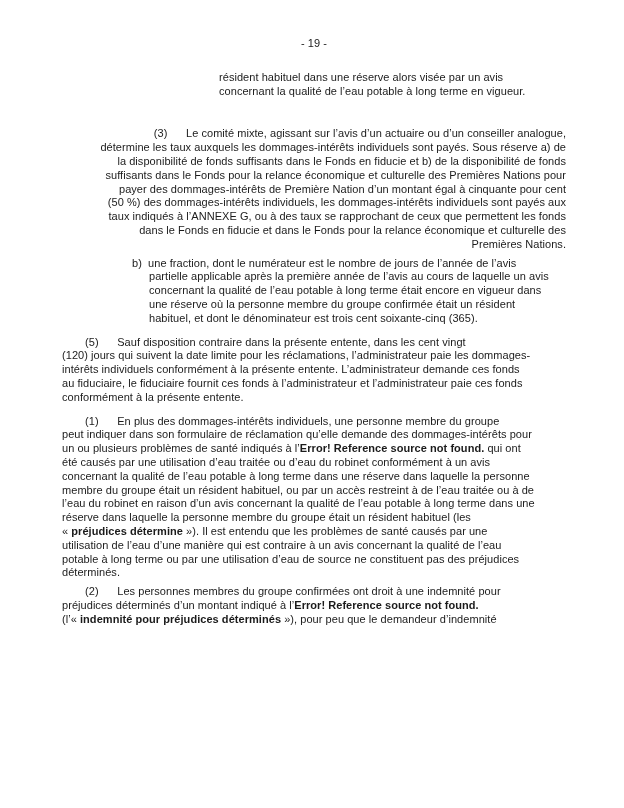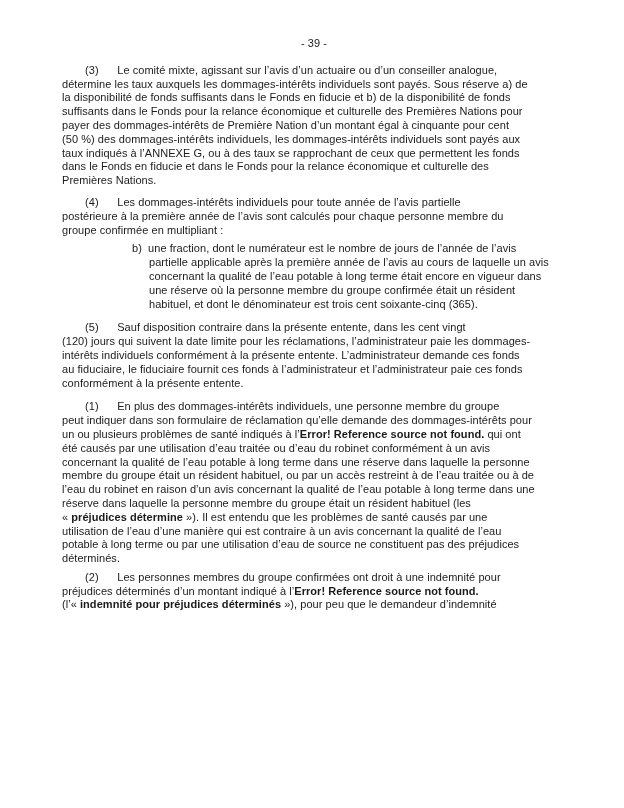--- a/index.html
+++ b/index.html
@@ -17,49 +17,48 @@
     line-height: 13.8px;
     color: #1b1b1b;
     letter-spacing: 0.05px;
   }
   .blk { margin: 0; white-space: pre; }
   .b { font-weight: bold; }
   .page-num { text-align: center; }
   .intro { margin-top: 20px; margin-left: 157px; }
   .para { text-indent: 23px; }
   .item { margin-left: 87px; text-indent: -17px; }
-  #p3 { margin-top: 13px; }
+  #p3 { margin-top: 29px; text-align: right; }
   #p4 { margin-top: 8px; }
   #item-a { margin-top: 14px; }
   #item-b { margin-top: 5px; }
   #p5 { margin-top: 10px; }
   #h802 { margin-top: 8px; }
   #p1 { margin-top: 10px; }
   #p2 { margin-top: 5px; }
 </style>
 </head>
 <body>
 
 <div class="page">
-  <div class="blk page-num">- 39 -</div>
+  <div class="blk page-num">- 19 -</div>
 
+  <div class="blk intro"><span>résident habituel dans une réserve alors visée par un avis
+concernant la qualité de l’eau potable à long terme en vigueur.</span></div>
 
   <div class="blk para" id="p3"><span>(3)&nbsp;&nbsp;&nbsp;&nbsp;&nbsp;&nbsp;Le comité mixte, agissant sur l’avis d’un actuaire ou d’un conseiller analogue,
 détermine les taux auxquels les dommages-intérêts individuels sont payés. Sous réserve a) de
 la disponibilité de fonds suffisants dans le Fonds en fiducie et b) de la disponibilité de fonds
 suffisants dans le Fonds pour la relance économique et culturelle des Premières Nations pour
 payer des dommages-intérêts de Première Nation d’un montant égal à cinquante pour cent
 (50 %) des dommages-intérêts individuels, les dommages-intérêts individuels sont payés aux
 taux indiqués à l’ANNEXE G, ou à des taux se rapprochant de ceux que permettent les fonds
 dans le Fonds en fiducie et dans le Fonds pour la relance économique et culturelle des
 Premières Nations.</span></div>
 
-  <div class="blk para" id="p4"><span>(4)&nbsp;&nbsp;&nbsp;&nbsp;&nbsp;&nbsp;Les dommages-intérêts individuels pour toute année de l’avis partielle
-postérieure à la première année de l’avis sont calculés pour chaque personne membre du
-groupe confirmée en multipliant :</span></div>
 
 
   <div class="blk item" id="item-b"><span>b)&nbsp;&nbsp;une fraction, dont le numérateur est le nombre de jours de l’année de l’avis
 partielle applicable après la première année de l’avis au cours de laquelle un avis
 concernant la qualité de l’eau potable à long terme était encore en vigueur dans
 une réserve où la personne membre du groupe confirmée était un résident
 habituel, et dont le dénominateur est trois cent soixante-cinq (365).</span></div>
 
   <div class="blk para" id="p5"><span>(5)&nbsp;&nbsp;&nbsp;&nbsp;&nbsp;&nbsp;Sauf disposition contraire dans la présente entente, dans les cent vingt
 (120) jours qui suivent la date limite pour les réclamations, l’administrateur paie les dommages-

